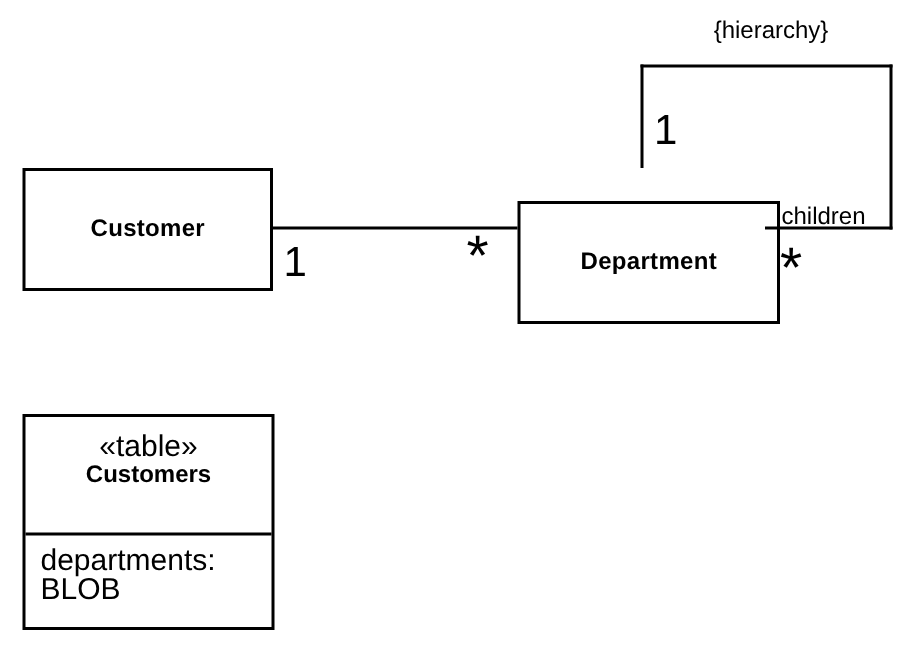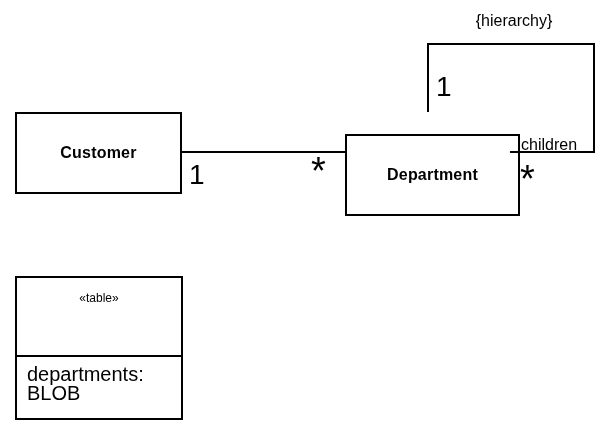--- a/index.html
+++ b/index.html
@@ -60,21 +60,21 @@
     flex-direction: column;
   }
   .table-header {
     box-sizing: border-box;
     height: 79px;
     border-bottom: 2px solid #000000;
     text-align: center;
     padding-top: 11px;
   }
   .stereotype {
-    font-size: 12px;
+    font-size: 20px;
     line-height: 18px;
   }
   .table-name {
     font-size: 16px;
     font-weight: bold;
     line-height: 19px;
   }
   .table-attributes {
     padding: 8px 0 0 10px;
   }
@@ -112,19 +112,20 @@
 
   <div class="mult" style="left:436px; top:73px;">1</div>
 
   <div class="label" style="left:521px; top:136px;">children</div>
 
   <div class="star" style="left:520px; top:160px;">*</div>
 
   <div class="table-class" style="left:15px; top:276px; width:168px; height:144px;">
     <div class="table-header">
       <div class="stereotype">«table»</div>
+      <div class="table-name">Customers</div>
     </div>
     <div class="table-attributes">
       <div class="attribute">departments: BLOB</div>
     </div>
   </div>
 
 </div>
 
 </body></html>

